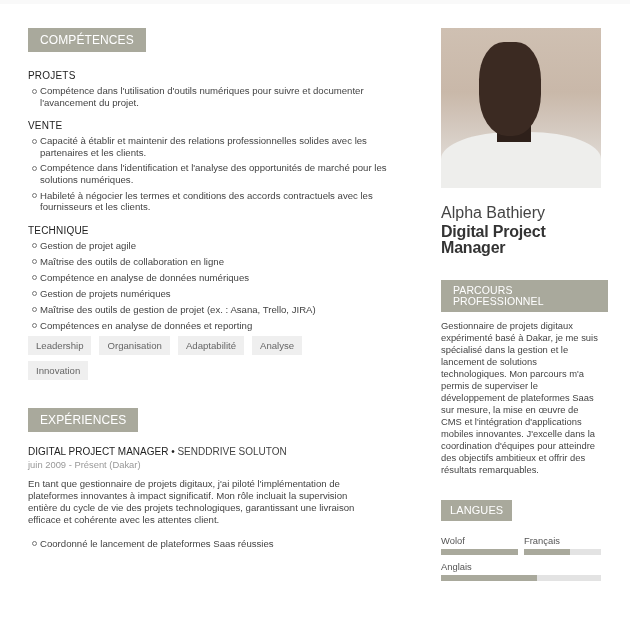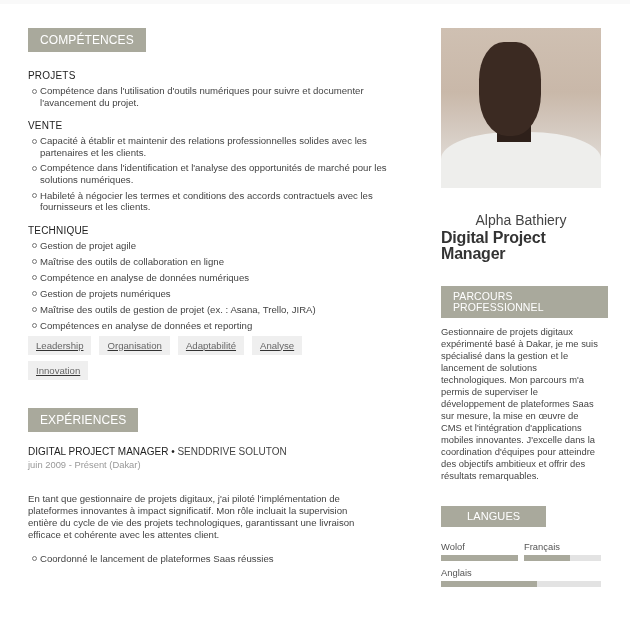--- a/index.html
+++ b/index.html
@@ -22,39 +22,39 @@
     ul.bul { list-style: none; margin: 0; padding: 0 0 0 4px; }
     ul.bul li {
       position: relative; padding-left: 8px; font-size: 9.6px; line-height: 11.6px;
       color: #444; margin-bottom: 4px;
     }
     ul.bul li::before {
       content: ""; position: absolute; left: 0; top: 3.5px; width: 3px; height: 3px;
       border: 1px solid #777; border-radius: 50%;
     }
     ul.tech li { margin-bottom: 4.4px; }
-    .tags { margin-top: 2px; display: flex; flex-wrap: wrap; gap: 6px 8px; width: 300px; text-decoration: underline; }
+    .tags { margin-top: 2px; display: flex; flex-wrap: wrap; gap: 6px 8px; width: 300px; }
     .tag { background: #efefef; color: #666; font-size: 9.6px; padding: 4px 8px; }
     .exp-title { margin-top: 14px; font-size: 10px; color: #222; }
     .exp-title .company { color: #444; }
     .exp-date { font-size: 9.4px; color: #999; margin-top: 2px; }
-    .exp-desc { font-size: 9.6px; line-height: 12px; color: #444; margin-top: 23px; width: 350px; }
+    .exp-desc { font-size: 9.6px; line-height: 12px; color: #444; margin-top: 8px; width: 350px; }
     .photo {
       width: 160px; height: 160px;
       background: linear-gradient(180deg, #cfc0b2 0%, #c9b8a9 40%, #d8cfc7 70%, #ebe9e6 100%);
       position: relative; overflow: hidden;
     }
     .photo .head { position: absolute; left: 38px; top: 14px; width: 62px; height: 94px; background: #3b2a22; border-radius: 40% 40% 45% 45%; }
     .photo .shirt { position: absolute; left: 0; top: 104px; width: 160px; height: 60px; background: #eeeeec; border-radius: 45% 45% 0 0; }
     .photo .neck { position: absolute; left: 56px; top: 92px; width: 34px; height: 22px; background: #2e201a; }
-    .name { font-size: 14px; color: #444; margin-top: 24px; text-align: center; }
+    .name { font-size: 16px; color: #444; margin-top: 16px; }
     .role { font-size: 16px; color: #333; line-height: 16px; font-weight: bold; letter-spacing: -0.2px; margin-top: 2px; }
     .right .section-title { display: block; width: 143px; line-height: 11px; margin-top: 24px; font-size: 10.5px; }
     .about { font-size: 9.4px; line-height: 12px; color: #444; margin-top: 8px; width: 160px; }
-    .lang-title { display: inline-block !important; width: auto !important; margin-top: 24px !important; font-size: 11px !important; padding: 5px 26px !important; }
+    .lang-title { display: inline-block !important; width: auto !important; margin-top: 24px !important; font-size: 11px !important; padding: 5px 9px !important; }
     .langs { margin-top: 14px; display: flex; flex-wrap: wrap; gap: 6px 6px; width: 160px; }
     .lang { width: 77px; }
     .lang.full { width: 160px; }
     .lang-label { font-size: 9.4px; color: #555; margin-bottom: 3px; }
     .bar { height: 6px; background: #e3e3e3; position: relative; }
     .bar .fill { position: absolute; left: 0; top: 0; height: 6px; background: #a9a99c; }
   </style>
 </head>
 <body>
 

